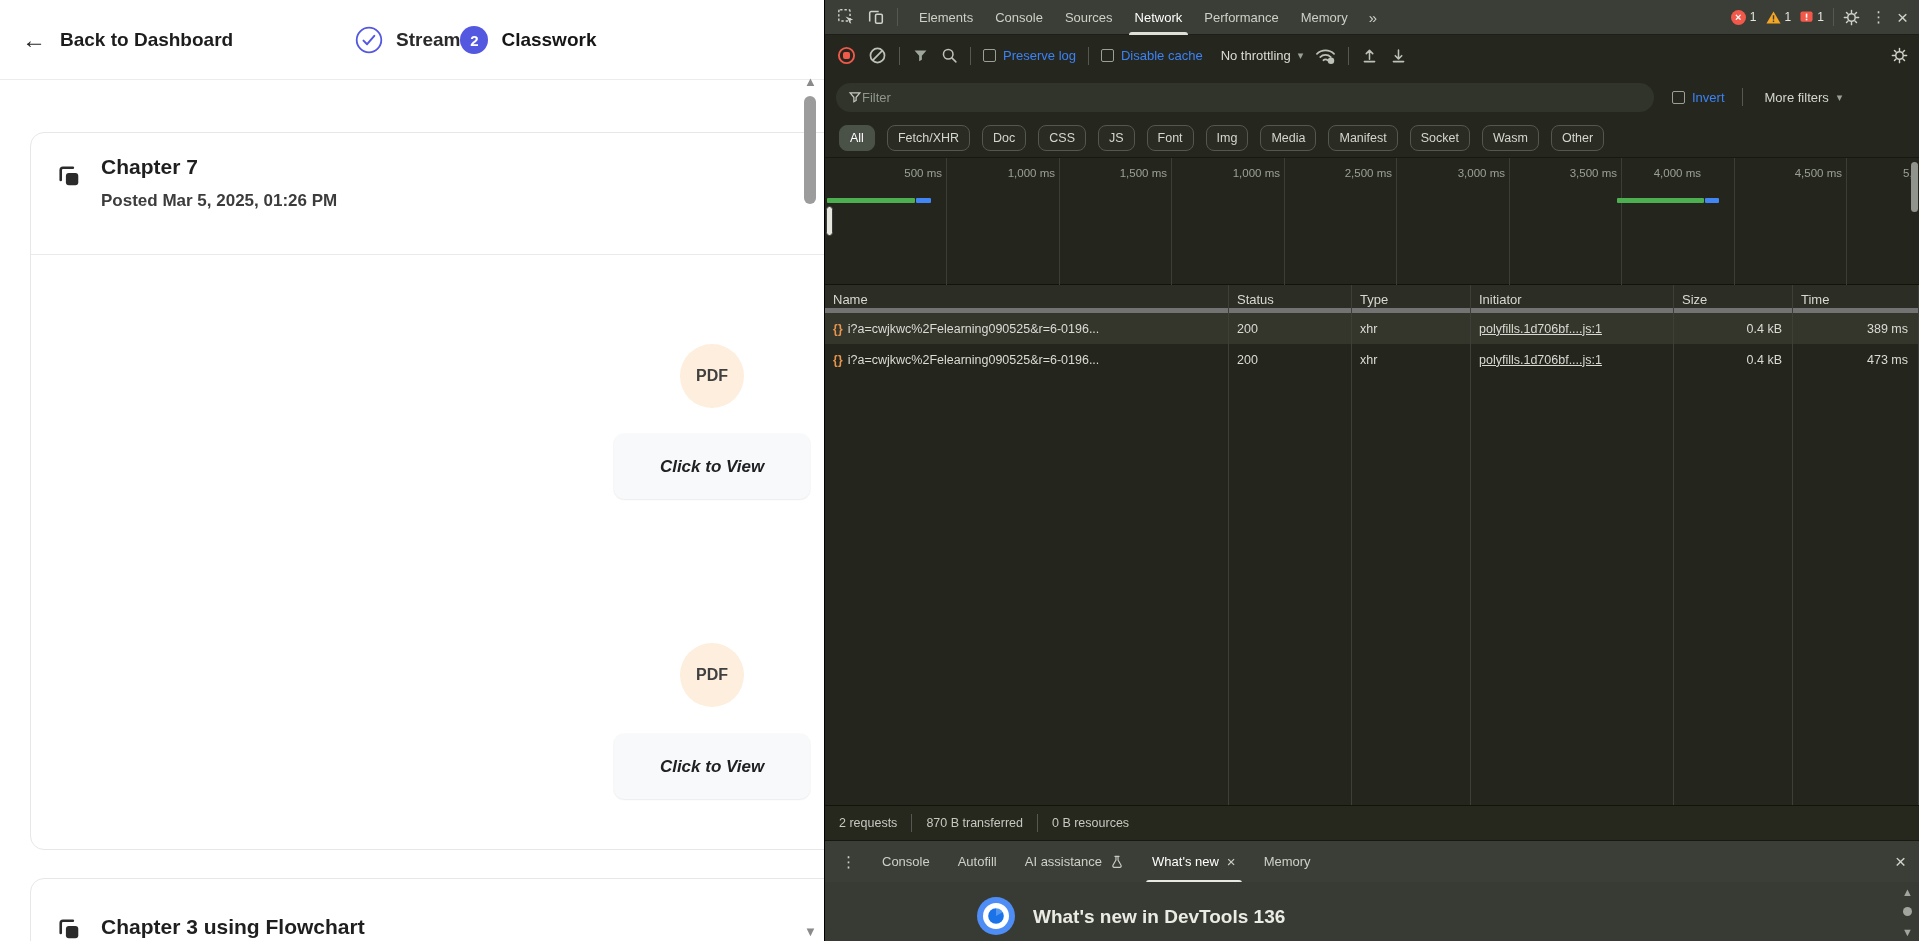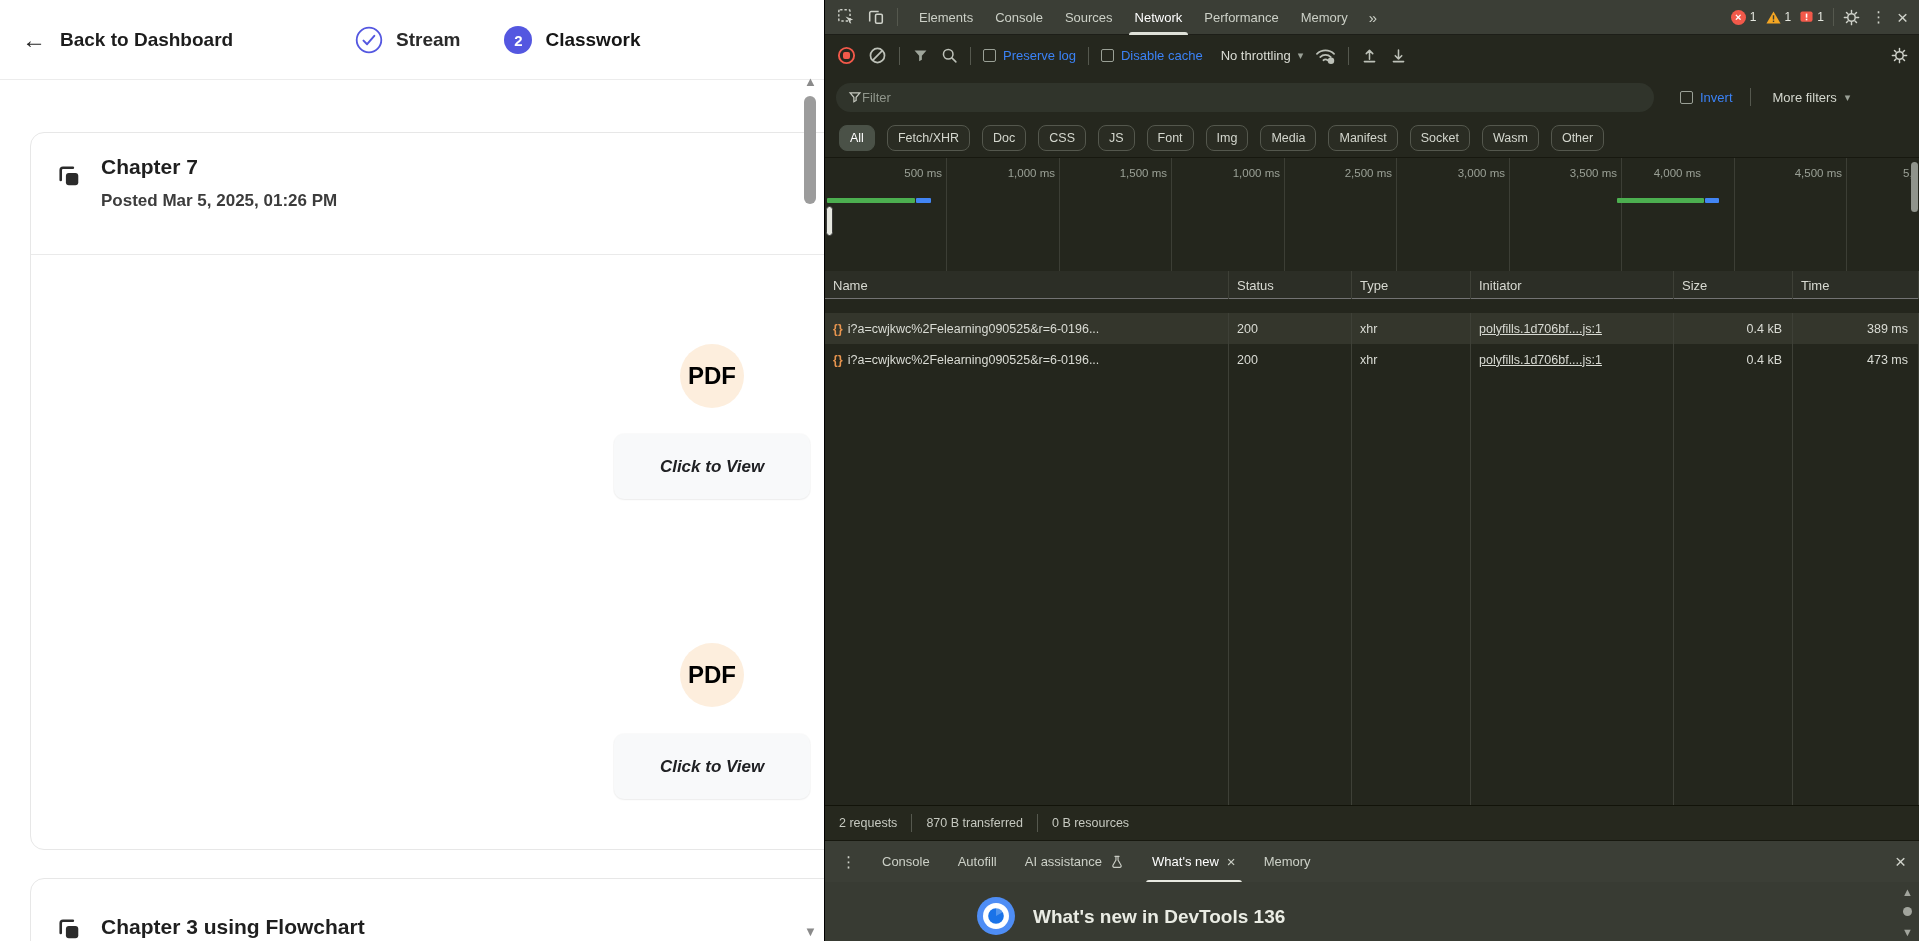--- a/index.html
+++ b/index.html
@@ -7,42 +7,42 @@
     font-family:"Liberation Sans", sans-serif; }
   .screen { position:relative; width:1919px; height:941px; overflow:hidden; }
 
   
   .app { position:absolute; left:0; top:0; width:824px; height:941px; background:#fff; overflow:hidden; }
   .app-header { position:absolute; left:0; top:0; width:824px; height:80px; background:#fff;
     border-bottom:1px solid #ececec; display:flex; align-items:center; }
   .back-link { display:flex; align-items:center; gap:14px; margin-left:22px; cursor:pointer; }
   .back-arrow { font-size:24px; color:#222; line-height:1; }
   .back-label { font-size:19px; font-weight:700; color:#1d1d1d; }
-  .app-tabs { position:absolute; left:355px; top:0; height:80px; display:flex; align-items:center; gap:44px; }
+  .app-tabs { position:absolute; left:355px; top:0; height:80px; display:flex; align-items:center; }
   .app-tab { display:flex; align-items:center; gap:13px; cursor:pointer; }
   .app-tab .tab-label { font-size:19px; font-weight:600; color:#2a2a2a; }
   .app-tab.active .tab-label { font-weight:700; color:#161616; }
   .num-badge { width:28px; height:28px; border-radius:50%; background:#5457e0; color:#fff;
     font-size:15px; font-weight:700; display:flex; align-items:center; justify-content:center; }
 
   .card { position:absolute; left:30px; width:1364px; background:#fff;
     border:1px solid #e7e7e7; border-radius:14px; }
   .card1 { top:132px; height:718px; }
   .card2 { top:878px; height:90px; }
   .card-head { position:relative; }
   .copy-icon { position:absolute; left:25px; top:30px; width:27px; height:27px; }
   .card2 .copy-icon { top:37px; }
   .card-title { position:absolute; left:70px; top:22px; font-size:21px; font-weight:700; color:#1f1f1f; }
   .card2 .card-title { top:36px; }
   .card-posted { position:absolute; left:70px; top:58px; font-size:17px; font-weight:600; color:#3c3c3c; }
   .card-divider { position:absolute; left:0; top:121px; width:100%; height:1px; background:#eaeaea; }
 
   .pdf-circle { position:absolute; left:50%; margin-left:-32px; width:64px; height:64px; border-radius:50%;
     background:#fdeedd; display:flex; align-items:center; justify-content:center; }
-  .pdf-circle span { font-size:24px; font-weight:700; color:#000000; }
+  .pdf-circle span { font-size:16px; font-weight:700; color:#404040; }
   .pdf1 { top:211px; } .pdf2 { top:510px; }
   .view-btn { position:absolute; left:50%; margin-left:-98px; width:196px; height:65px; border-radius:10px;
     background:#f8f9fa; box-shadow:0 1px 2px rgba(0,0,0,0.06), 0 0 0 1px rgba(0,0,0,0.02);
     display:flex; align-items:center; justify-content:center; cursor:pointer; }
   .view-btn span { font-size:17px; font-weight:700; color:#202124;font-style:italic; }
   .btn1 { top:301px; } .btn2 { top:601px; }
 
   .app-scrollbar { position:absolute; left:800px; top:70px; width:24px; height:871px; }
   .app-scrollbar .arr { position:absolute; left:4px; color:#8a8a8a; font-size:13px; }
   .app-scrollbar .arr.up { top:4px; }
@@ -86,21 +86,21 @@
   .caret { color:#9aa096; font-size:11px; }
   .dt-toolbar .gear-right { margin-left:auto; margin-right:12px; }
 
   
   .dt-filterrow { top:76px; height:42px; background:#25271e; display:flex; align-items:center; padding-left:11px; }
   .filter-pill { width:818px; height:29px; border-radius:15px; background:#30342b; display:flex;
     align-items:center; padding:0 12px; }
   .filter-pill input { flex:1; background:transparent; border:none; outline:none; color:#dadcd4;
     font-size:13px; font-family:"Liberation Sans", sans-serif; }
   .filter-pill input::placeholder { color:#90968c; }
-  .dt-filterrow .cb { margin-left:26px; }
+  .dt-filterrow .cb { margin-left:18px; }
   .dt-filterrow .vsep { margin-left:17px; }
   .more-filters { display:flex; align-items:center; gap:8px; margin-left:22px; cursor:pointer; color:#d4d7ce; }
 
   
   .dt-chips { top:118px; height:40px; background:#25271e; display:flex; align-items:center; gap:12px;
     padding-left:14px; border-bottom:1px solid #17180f; }
   .chip { height:26px; padding:0 10px; display:flex; align-items:center; border-radius:8px;
     border:1px solid #54574d; color:#d4d7ce; font-size:12.5px; cursor:pointer; background:#2a2c23; }
   .chip.active { background:#4a5147; border-color:#4a5147; color:#fff; }
 
@@ -111,21 +111,21 @@
   .wbar { position:absolute; top:40px; height:5px; border-radius:1px; }
   .wbar.green { background:#4caf50; }
   .wbar.blue { background:#4285f4; }
   .handle-left { position:absolute; left:1px; top:48px; width:7px; height:30px; background:#e6e8e0;
     border:1px solid #3a3a3a; border-radius:4px; cursor:ew-resize; }
   .handle-right { position:absolute; right:2px; top:4px; width:7px; height:50px; background:#90948c;
     border-radius:4px; cursor:pointer; }
 
   
   .dt-grid { display:grid; grid-template-columns:404px 123px 119px 203px 119px 126px; }
-  .dt-thead { top:271px; height:28px; background:#2c2e26; border-bottom:1px solid #737373; }
+  .dt-thead { top:285px; height:28px; background:#2c2e26; border-bottom:5px solid #737373; }
   .dt-thead .th { display:flex; align-items:center; padding-left:8px; border-right:1px solid #3e4037;
     color:#d8dad2; font-size:13px; height:28px; cursor:pointer; }
   .dt-trow { height:31px; font-size:12.5px; color:#dadcd5; cursor:pointer; }
   .row1 { top:313px; background:#34362c; }
   .row2 { top:344px; background:#24261d; }
   .td { display:flex; align-items:center; padding-left:8px; border-right:1px solid #3e4037;
     height:31px; overflow:hidden; white-space:nowrap; }
   .td.num { justify-content:flex-end; padding-right:10px; padding-left:0; }
   .td .name-text { overflow:hidden; text-overflow:ellipsis; }
   .braces { color:#e8954f; font-weight:700; font-size:12px; margin-right:6px; letter-spacing:-1px; }

